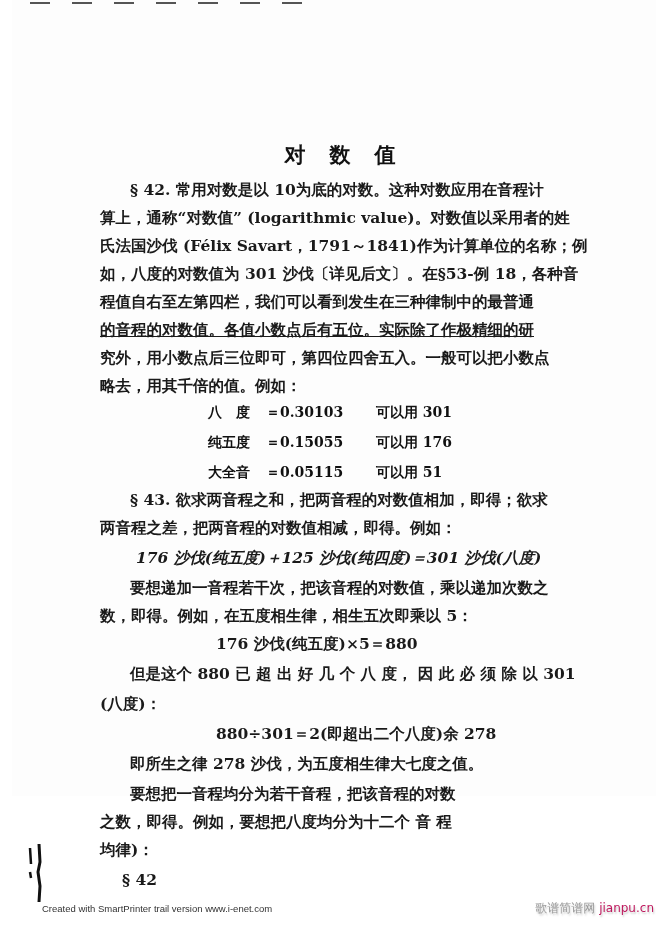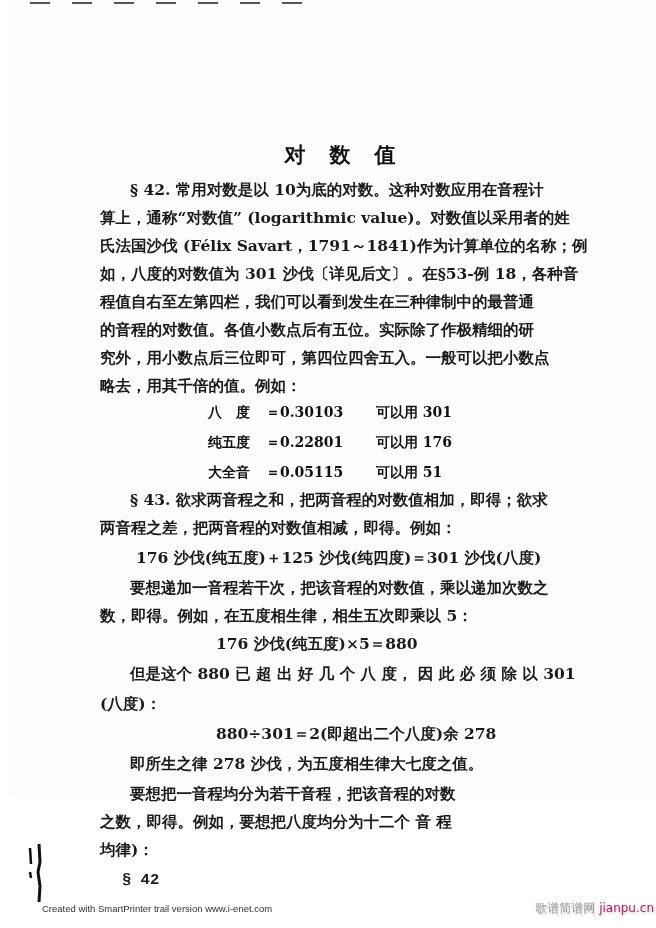--- a/index.html
+++ b/index.html
@@ -113,52 +113,52 @@
   </div>
 
   <div class="title">对数值</div>
 
   <div class="body-text" style="top:0;">
     <div class="line" style="top:176px; left:30px;">§ 42.  常用对数是以 10为底的对数。这种对数应用在音程计</div>
     <div class="line" style="top:204px; left:0;">算上，通称“对数值” (logarithmic value)。对数值以采用者的姓</div>
     <div class="line" style="top:232px; left:0;">氏法国沙伐 (Félix Savart，1791～1841)作为计算单位的名称；例</div>
     <div class="line" style="top:260px; left:0;">如，八度的对数值为 301 沙伐〔详见后文〕。在§53-例 18，各种音</div>
     <div class="line" style="top:288px; left:0;">程值自右至左第四栏，我们可以看到发生在三种律制中的最普通</div>
-    <div class="line" style="top:316px; left:0;">的音程的对数值。各值小数点后有五位。实际除了作极精细的研</div>
+    <div class="line" style="top:316px; left:0;text-decoration:underline;">的音程的对数值。各值小数点后有五位。实际除了作极精细的研</div>
     <div class="line" style="top:344px; left:0;">究外，用小数点后三位即可，第四位四舍五入。一般可以把小数点</div>
     <div class="line" style="top:372px; left:0;">略去，用其千倍的值。例如：</div>
   </div>
 
   <div>
     <div class="tbl-row" style="top:398px; left:196px;">
       <span class="tbl-name">八　度</span><span class="tbl-val">＝0.30103</span><span>可以用 301</span>
     </div>
     <div class="tbl-row" style="top:428px; left:196px;">
-      <span class="tbl-name">纯五度</span><span class="tbl-val">＝0.22801</span><span>可以用 176</span>
+      <span class="tbl-name">纯五度</span><span class="tbl-val">＝0.15055</span><span>可以用 176</span>
     </div>
     <div class="tbl-row" style="top:458px; left:196px;">
       <span class="tbl-name">大全音</span><span class="tbl-val">＝0.05115</span><span>可以用 51</span>
     </div>
   </div>
 
   <div class="body-text" style="top:0;">
     <div class="line" style="top:486px; left:30px;">§ 43.  欲求两音程之和，把两音程的对数值相加，即得；欲求</div>
     <div class="line" style="top:514px; left:0;">两音程之差，把两音程的对数值相减，即得。例如：</div>
-    <div class="line" style="top:544px; left:36px;">176 沙伐(纯五度)＋125 沙伐(纯四度)＝301 沙伐(八度)</div>
+    <div class="line" style="top:544px; left:36px;font-style:italic;">176 沙伐(纯五度)＋125 沙伐(纯四度)＝301 沙伐(八度)</div>
     <div class="line" style="top:574px; left:30px;">要想递加一音程若干次，把该音程的对数值，乘以递加次数之</div>
     <div class="line" style="top:602px; left:0;">数，即得。例如，在五度相生律，相生五次即乘以 5：</div>
     <div class="line" style="top:630px; left:116px;">176 沙伐(纯五度)×5＝880</div>
     <div class="line" style="top:660px; left:30px;">但是这个 880 已 超 出 好 几 个 八 度， 因 此 必 须 除 以 301</div>
     <div class="line" style="top:690px; left:0;">(八度)：</div>
     <div class="line" style="top:720px; left:116px;">880÷301＝2(即超出二个八度)余 278</div>
     <div class="line" style="top:750px; left:30px;">即所生之律 278 沙伐，为五度相生律大七度之值。</div>
     <div class="line" style="top:780px; left:30px;">要想把一音程均分为若干音程，把该音程的对数</div>
     <div class="line" style="top:808px; left:0;text-align:center;">之数，即得。例如，要想把八度均分为十二个 音 程</div>
     <div class="line" style="top:836px; left:0;">均律)：</div>
-    <div class="line" style="top:866px; left:22px;font-family:Liberation Mono, monospace;">§ 42</div>
+    <div class="line" style="top:866px; left:22px;">§ 42</div>
   </div>
 
   <svg class="margin-scribble" viewBox="0 0 22 64">
     <path d="M4 6 L5 22" stroke="#111" stroke-width="2.5" fill="none"></path>
     <path d="M4 30 L5 36" stroke="#111" stroke-width="2.5" fill="none"></path>
     <path d="M13 2 L14 20 L12 30 L14 44 L13 60" stroke="#111" stroke-width="3" fill="none"></path>
   </svg>
 
   <div class="footer-left">Created with SmartPrinter trail version www.i-enet.com</div>
   <div class="footer-right">

